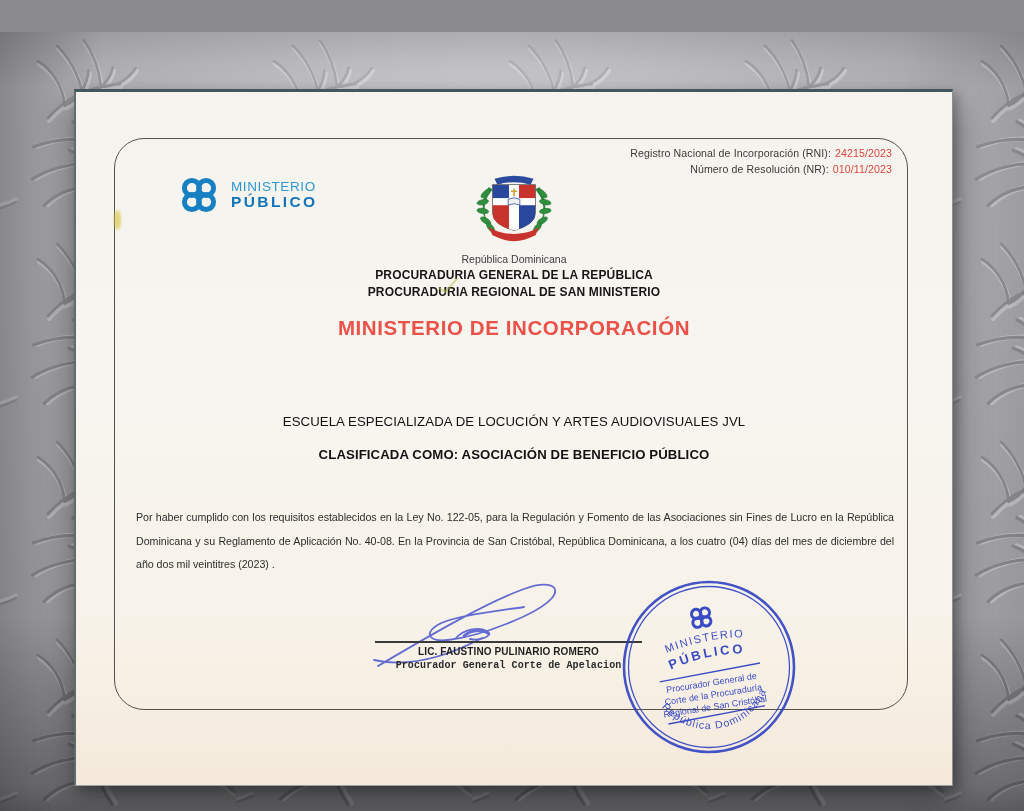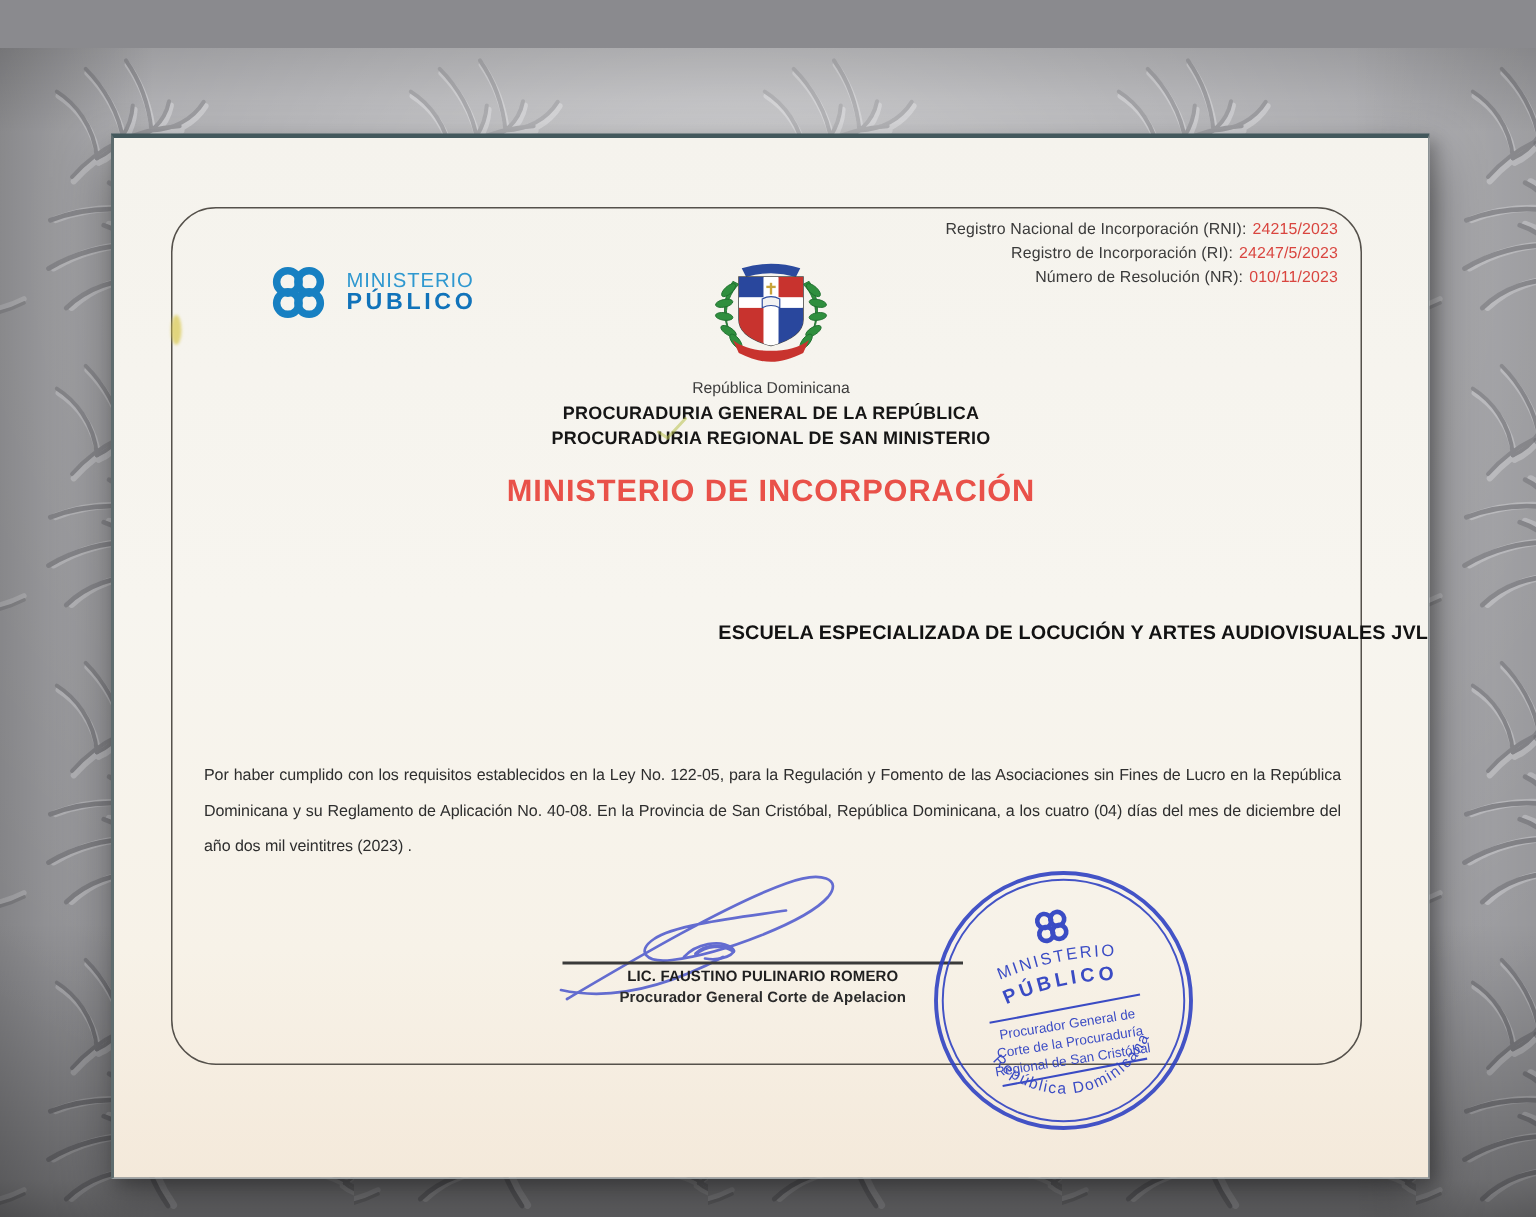--- a/index.html
+++ b/index.html
@@ -42,41 +42,41 @@
   .org{margin-top:3px;font-size:12px;font-weight:bold;color:#161616;letter-spacing:0.15px;}
   .cert-title{
     position:absolute;left:0;top:224px;width:876px;text-align:center;
     font-size:20.5px;font-weight:bold;color:#e95149;letter-spacing:0.6px;
   }
   .otorgado{
     position:absolute;left:0;top:277px;width:876px;text-align:center;
     font-size:11.5px;color:#2c2c2c;letter-spacing:0.3px;
   }
   .recipient-name{
-    position:absolute;left:0;top:322px;width:876px;text-align:right;
-    font-size:13.2px;font-weight:bold;color:#121212;letter-spacing:0.1px;
+    position:absolute;left:0;top:322px;width:876px;text-align:center;
+    font-size:13.2px;font-weight:normal;color:#121212;letter-spacing:0.1px;
   }
   .recipient-class{
     position:absolute;left:0;top:355px;width:876px;text-align:center;
     font-size:13.2px;font-weight:bold;color:#121212;letter-spacing:0.1px;
   }
   .body-par{
     position:absolute;left:60px;top:414px;width:758px;
     font-size:10.7px;line-height:23.5px;color:#2e2e2e;text-align:justify;
     letter-spacing:-0.05px;
   }
   .signature-svg{position:absolute;left:272px;top:482px;width:280px;height:110px;}
   .sig-line{position:absolute;left:299px;top:549px;width:267px;height:1.5px;background:#3a3a3a;}
   .sig-name{
     position:absolute;left:299px;top:554px;width:267px;text-align:center;
     font-size:10px;font-weight:bold;color:#1f1f1f;letter-spacing:0.1px;
   }
   .sig-role{
     position:absolute;left:299px;top:568px;width:267px;text-align:center;
-    font-size:10px;font-weight:bold;color:#2a2a2a;letter-spacing:0.1px;
+    font-size:10px;font-weight:bold;color:#2a2a2a;letter-spacing:0.1px;font-family:Liberation Mono, monospace;
   }
   .stamp-svg{position:absolute;left:544px;top:486px;width:178px;height:178px;}
   .stain1{
     position:absolute;left:38px;top:118px;width:7px;height:20px;border-radius:50%;
     background:#d9c84e;opacity:0.7;filter:blur(1px);
   }
   .stain2{position:absolute;left:360px;top:184px;width:24px;height:20px;opacity:0.55;}
 </style>
 </head>
 <body>
@@ -133,23 +133,20 @@
 
   <div class="paper">
 
     <div class="inner-border"></div>
 
     <div class="registry">
       <div>
         <span>Registro Nacional de Incorporación (RNI):</span><span class="val">24215/2023</span>
       </div>
       <div>
-        <span>Registro de Incorporación (RI):</span><span class="val">24247/5/2023</span>
-      </div>
-      <div>
         <span>Número de Resolución (NR):</span><span class="val">010/11/2023</span>
       </div>
     </div>
 
     <div class="mp-logo">
       <svg class="mp-knot" viewBox="0 0 54 54">
         <g transform="translate(27,27)" fill="none" stroke="#1780c2" stroke-width="5">
           <g transform="rotate(45)">
               <circle cy="-10" r="7.5"></circle>
               <circle cy="10" r="7.5"></circle>
@@ -212,20 +209,21 @@
     </div>
 
     <div class="stain1"></div>
     <svg class="stain2" viewBox="0 0 24 20">
       <path d="M3,12 L9,16 L21,3" fill="none" stroke="#b9c24e" stroke-width="2" stroke-linecap="round"></path>
     </svg>
 
     <div class="cert-title">MINISTERIO DE INCORPORACIÓN</div>
 
     <div class="recipient-name">ESCUELA ESPECIALIZADA DE LOCUCIÓN Y ARTES AUDIOVISUALES JVL</div>
+    <div class="recipient-class">CLASIFICADA COMO: ASOCIACIÓN DE BENEFICIO PÚBLICO</div>
 
     <div class="body-par">Por haber cumplido con los requisitos establecidos en la Ley No. 122-05, para la Regulación y Fomento de las Asociaciones sin Fines de Lucro en la República Dominicana y su Reglamento de Aplicación No. 40-08. En la Provincia de San Cristóbal, República Dominicana, a los cuatro (04) días del mes de diciembre del año dos mil veintitres (2023) .</div>
 
     <svg class="signature-svg" viewBox="0 0 280 110">
       <g fill="none" stroke="#4a55cc" stroke-width="1.8" stroke-linecap="round" opacity="0.85">
         <path d="M30,92 C64,72 134,30 176,15 C200,6 214,12 204,24 C190,40 134,62 100,66 C82,68 76,60 88,52 C102,42 150,37 176,33"></path>
         <path d="M134,64 C100,82 62,94 26,86"></path>
         <path d="M108,64 C116,55 132,52 140,58 C145,62 132,67 122,65"></path>
         <path d="M116,62 C122,56 134,55 141,60" stroke-width="2.6"></path>
       </g>

